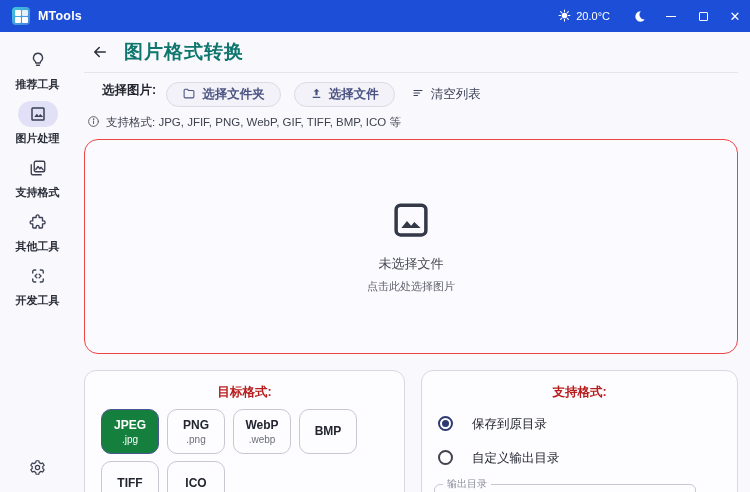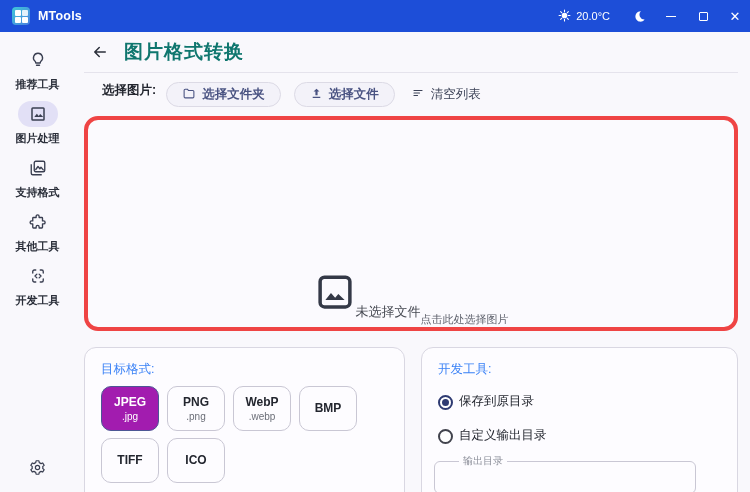--- a/index.html
+++ b/index.html
@@ -78,67 +78,67 @@
     display:flex; align-items:center; gap:6px; margin-left:3px;
     font-size:12.5px; font-weight:400; color:#3c4257; cursor:default;
   }
 
   .info-row { margin-top:8px; display:flex; align-items:center; gap:6px; padding-left:3px;
     font-size:11.5px; color:#3f4350; }
   .info-row svg { flex:0 0 auto; }
 
   .dropzone {
     margin-top:9px; margin-left:0; height:215px;
-    border:4px solid #ef4444; border-radius:14px; background:#fbfafe;
-    display:flex; flex-direction:row; align-items:flex-end; justify-content:center;
+    border:1px solid #ef4444; border-radius:14px; background:#fbfafe;
+    display:flex; flex-direction:column; align-items:center; justify-content:center;
     cursor:default;
   }
   .dz-icon { color:#343947; margin-bottom:10px; }
   .dz-title { font-size:13px; color:#464952; margin-bottom:6px; }
   .dz-subtitle { font-size:11px; color:#5c5f6a; }
 
   .panels { margin-top:16px; display:flex; gap:16px; align-items:stretch; }
   .panel {
     border:1px solid #d9d7e2; border-radius:12px; background:#fdfcff;
     padding:13px 16px; height:160px;
   }
   .panel-left { width:321px; }
   .panel-right { flex:1; }
-  .panel-label { font-size:12.5px; font-weight:400; color:#3b82f6; }
+  .panel-label { font-size:12.5px; font-weight:700; color:#b91c1c;text-align:center; }
 
   .format-grid {
     margin-top:8px; display:grid; grid-template-columns:repeat(4,58px);
     gap:7px 8px;
   }
   .format-btn {
     height:45px; border:1px solid #c9c7d4; border-radius:10px; background:#fdfcff;
     display:flex; flex-direction:column; align-items:center; justify-content:center; gap:2px;
     cursor:default; font-family:inherit;
   }
   .fmt-name { font-size:12px; font-weight:700; color:#23262f; }
   .fmt-ext { font-size:10px; color:#6b6e78; }
-  .format-btn.selected { background:#a21caf; border-color:#4c5695; }
+  .format-btn.selected { background:#15803d; border-color:#4c5695; }
   .format-btn.selected .fmt-name, .format-btn.selected .fmt-ext { color:#fff; }
 
-  .radio-row { display:flex; align-items:flex-end; gap:6px; cursor:default; }
+  .radio-row { display:flex; align-items:flex-start; gap:19px; cursor:default; }
   .radio-row.first { margin-top:15px; }
   .radio-row.second { margin-top:17px; }
   .radio-outer {
     width:15px; height:15px; border-radius:50%; border:2px solid #41434d;
     display:flex; align-items:center; justify-content:center; background:#fff;
   }
   .radio-row.checked .radio-outer { border-color:#2e3a72; }
   .radio-row.checked .radio-dot { width:7px; height:7px; border-radius:50%; background:#2e3a72; }
   .radio-label { font-size:12.5px; color:#23262f; }
 
   .dir-fieldset {
     margin-top:10px; margin-left:-4px; width:262px; height:40px;
     border:1px solid #c9c7d4; border-radius:6px; padding:0 8px;
   }
-  .dir-fieldset legend { font-size:10px; color:#8a8d98; padding:0 4px; margin-left:16px; }
+  .dir-fieldset legend { font-size:10px; color:#8a8d98; padding:0 4px; margin-left:0; }
 </style>
 </head>
 <body>
 
 <div class="titlebar">
   <div class="tb-left">
     <span class="app-icon">
         <i></i>
         <i></i>
         <i></i>
@@ -266,20 +266,30 @@
     <span class="clear-link">
       <span>
         <svg width="14" height="12" viewBox="0 0 24 24" fill="none" stroke="#3c4257" stroke-width="2.4" stroke-linecap="round">
           <path d="M4 7h16M4 12h11M4 17h7"></path>
         </svg>
       </span>
       <span>清空列表</span>
     </span>
   </div>
 
+  <div class="info-row">
+    <span>
+      <svg width="13" height="13" viewBox="0 0 24 24" fill="none" stroke="#5a5d68" stroke-width="1.8" stroke-linecap="round">
+        <circle cx="12" cy="12" r="9"></circle>
+        <path d="M12 11v5"></path>
+        <circle cx="12" cy="7.6" r="0.6" fill="#5a5d68"></circle>
+      </svg>
+    </span>
+    <span>支持格式: JPG, JFIF, PNG, WebP, GIF, TIFF, BMP, ICO 等</span>
+  </div>
 
   <div class="dropzone">
     <span class="dz-icon">
       <svg width="42" height="42" viewBox="0 0 24 24" fill="none" stroke="currentColor" stroke-width="2" stroke-linejoin="round">
         <rect x="3.5" y="3.5" width="17" height="17" rx="2.5"></rect>
         <path d="M6.5 16.5l3.2-4 2.4 2.8 1.8-2.2 3.6 3.4z" fill="currentColor" stroke="none"></path>
       </svg>
     </span>
     <span class="dz-title">未选择文件</span>
     <span class="dz-subtitle">点击此处选择图片</span>
@@ -311,21 +321,21 @@
           <span class="fmt-ext"></span>
         </button>
         <button class="format-btn">
           <span class="fmt-name">ICO</span>
           <span class="fmt-ext"></span>
         </button>
       </div>
     </div>
 
     <div class="panel panel-right">
-      <div class="panel-label">开发工具:</div>
+      <div class="panel-label">支持格式:</div>
 
       <div class="radio-row first checked">
         <span class="radio-outer">
             <span class="radio-dot"></span>
           </span>
         <span class="radio-label">保存到原目录</span>
       </div>
 
       <div class="radio-row second">
         <span class="radio-outer">

